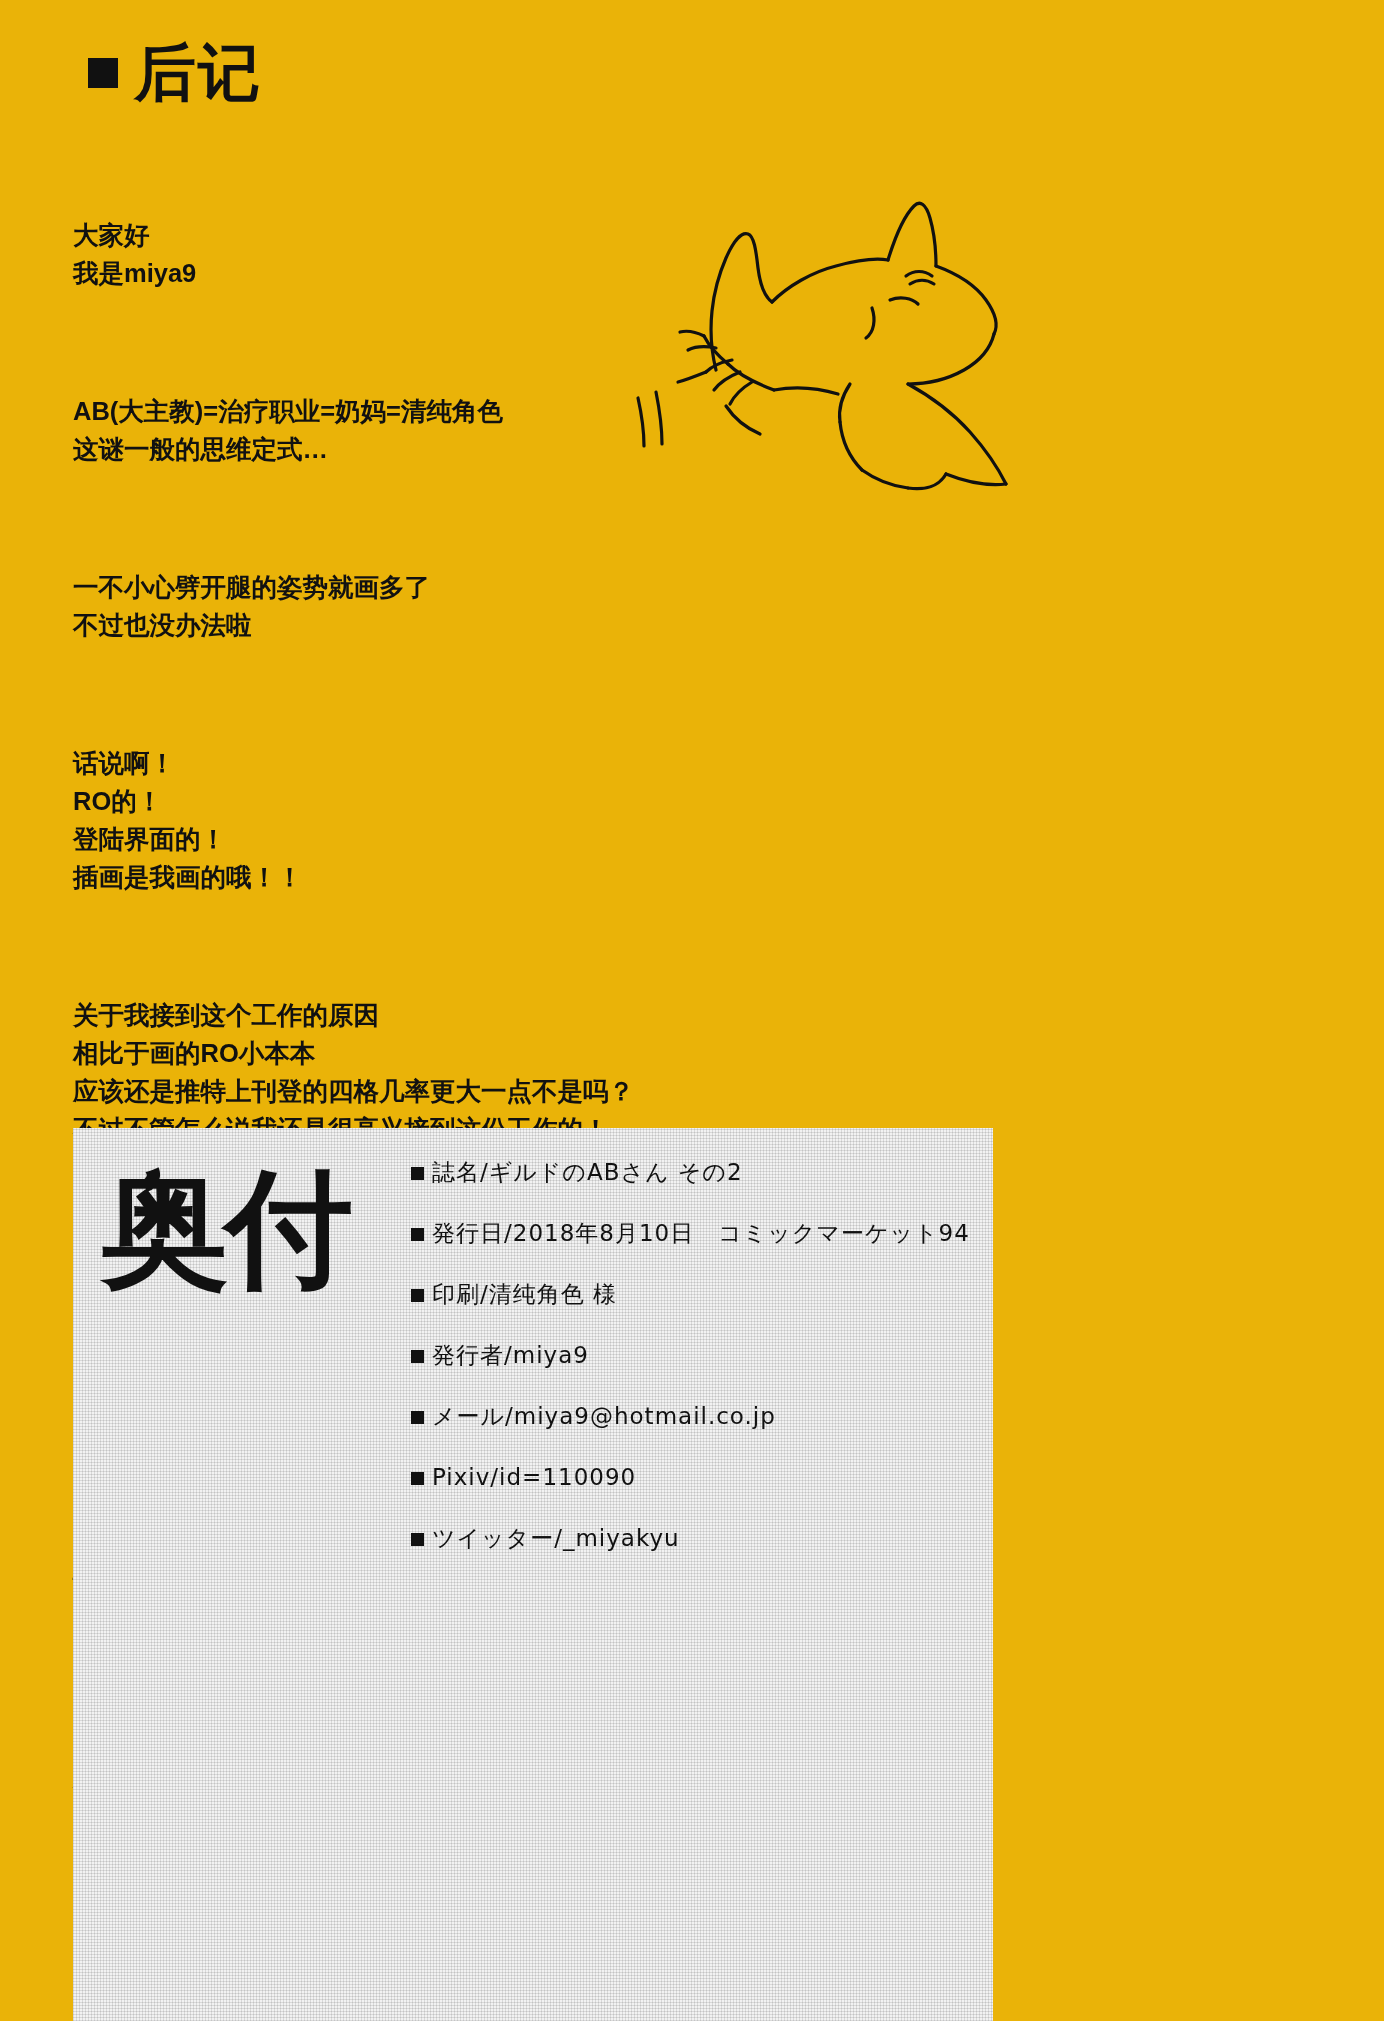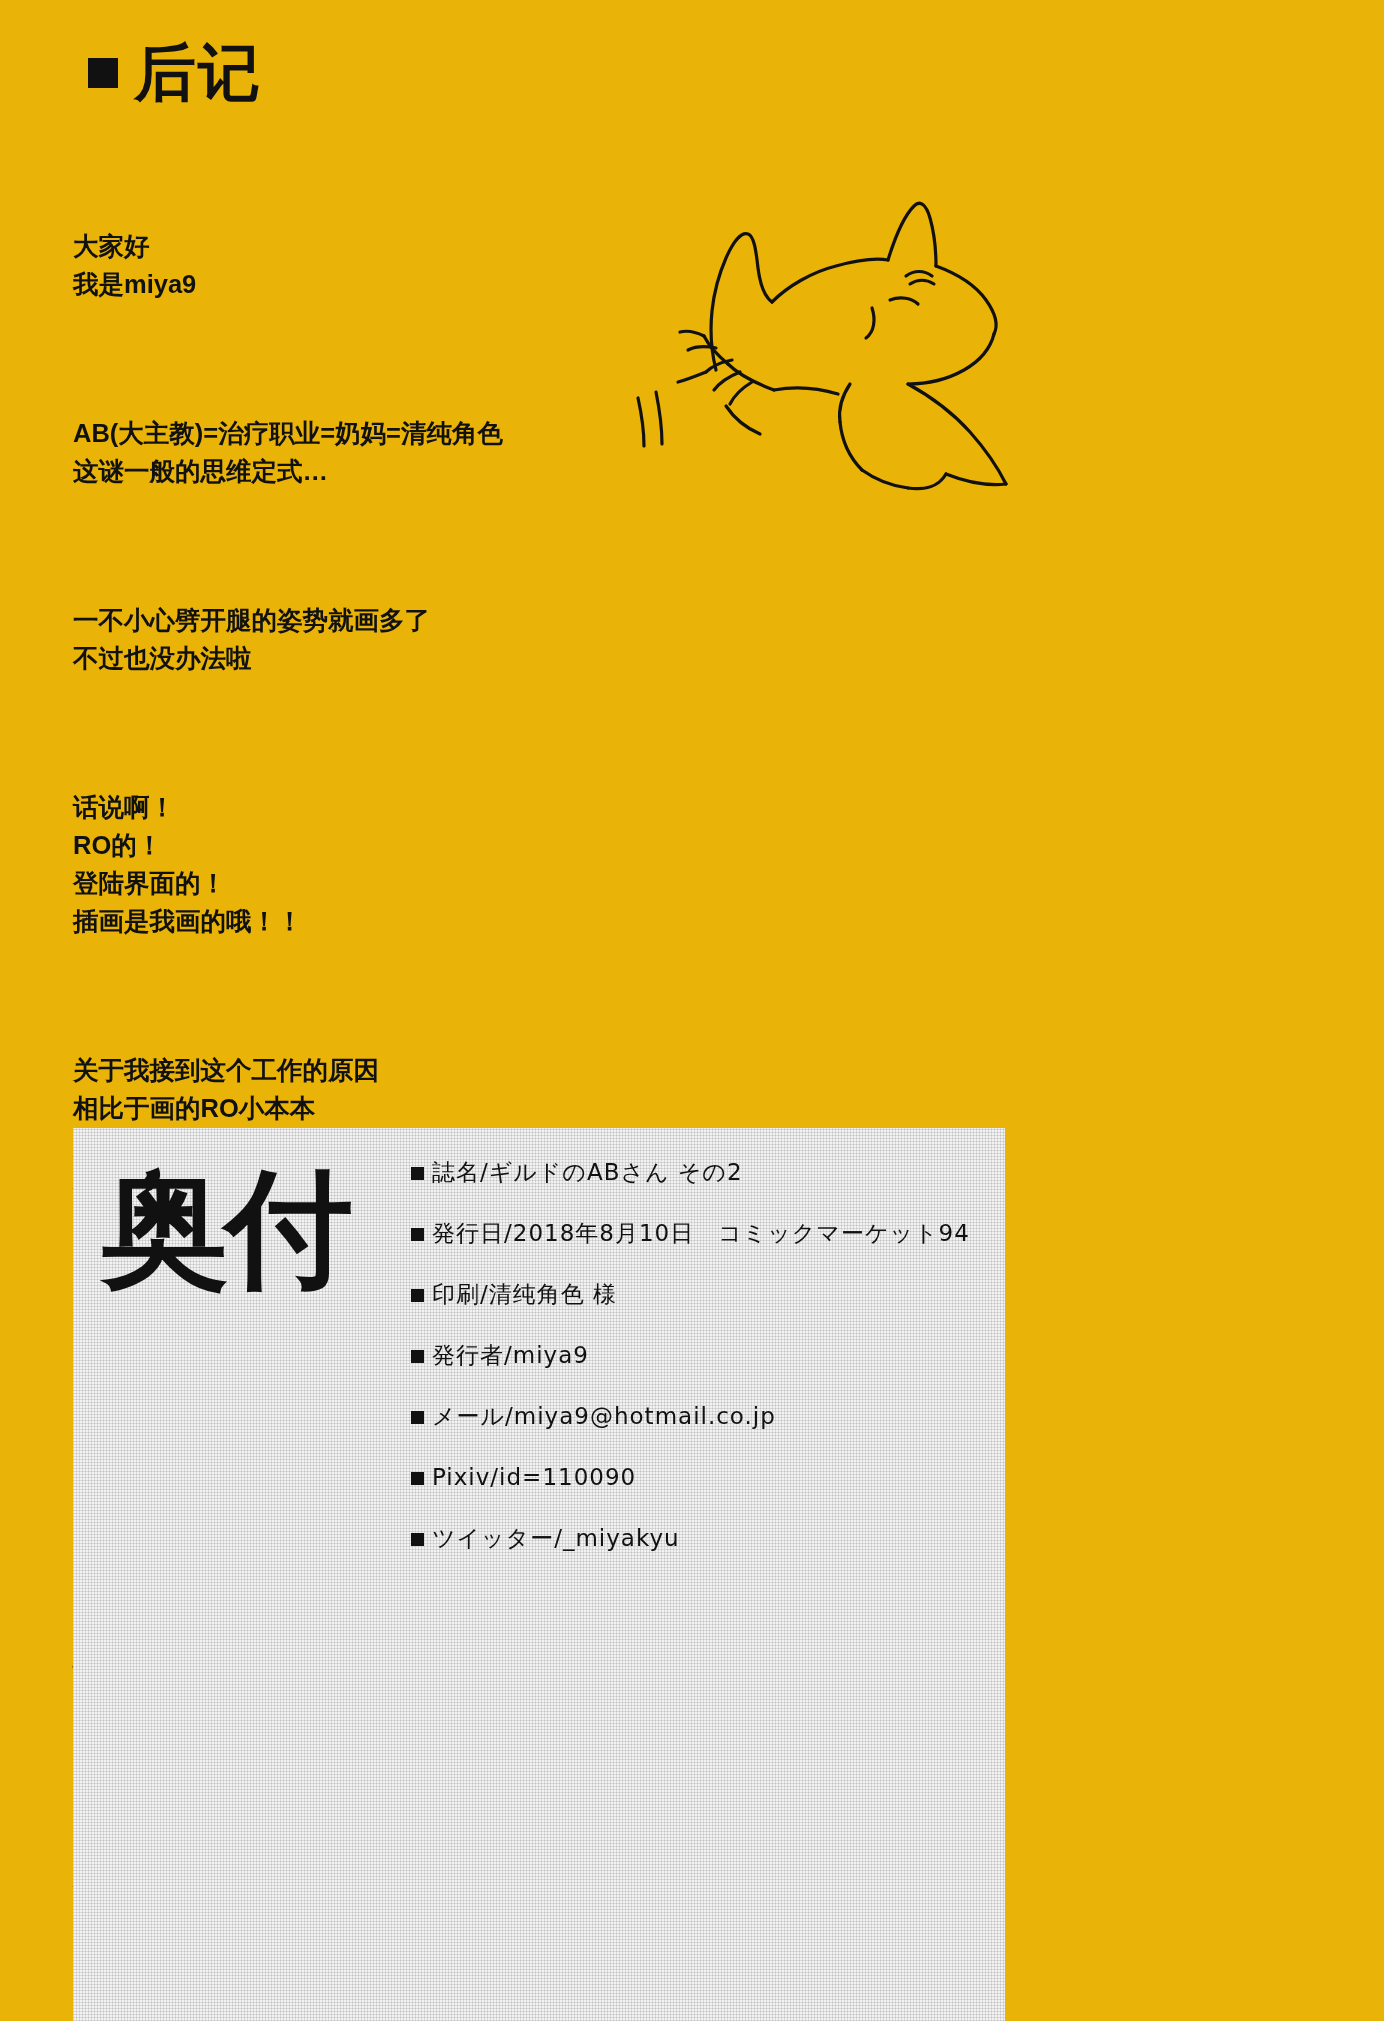--- a/index.html
+++ b/index.html
@@ -52,21 +52,21 @@
     left: 73px;
     top: 140px;
     width: 760px;
     font-size: 25.5px;
     font-weight: bold;
     line-height: 38px;
     color: #111111;
     white-space: pre-wrap;
   }
   .para {
-    margin: 11px 0 24px 0;
+    margin: 0 0 24px 0;
     white-space: pre-wrap;
   }
   .para.gap-big { margin-bottom: 50px; }
 
   
   .cat-doodle {
     position: absolute;
     left: 520px;
     top: 180px;
     width: 500px;
@@ -78,21 +78,20 @@
     position: absolute;
     left: 73px;
     top: 1128px;
     width: 920px;
     height: 893px;
     background:
       repeating-linear-gradient(0deg, rgba(0,0,0,0.10) 0px, rgba(0,0,0,0.10) 1px, rgba(0,0,0,0) 1px, rgba(0,0,0,0) 3px),
       repeating-linear-gradient(90deg, rgba(0,0,0,0.10) 0px, rgba(0,0,0,0.10) 1px, rgba(0,0,0,0) 1px, rgba(0,0,0,0) 3px),
       #f2f2f2;
     overflow: hidden;
-    padding-left: 12px;
   }
   .colophon-title {
     position: absolute;
     left: 28px;
     top: 38px;
     font-size: 128px;
     font-weight: bold;
     line-height: 1;
     letter-spacing: -4px;
     color: #111111;

